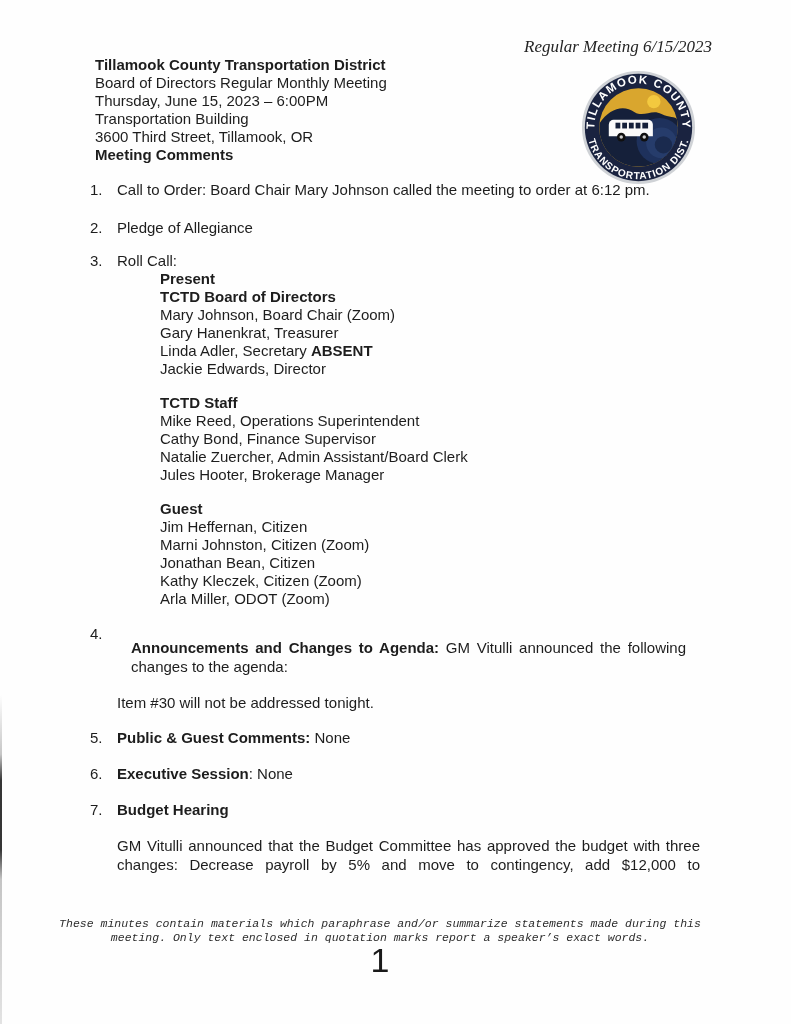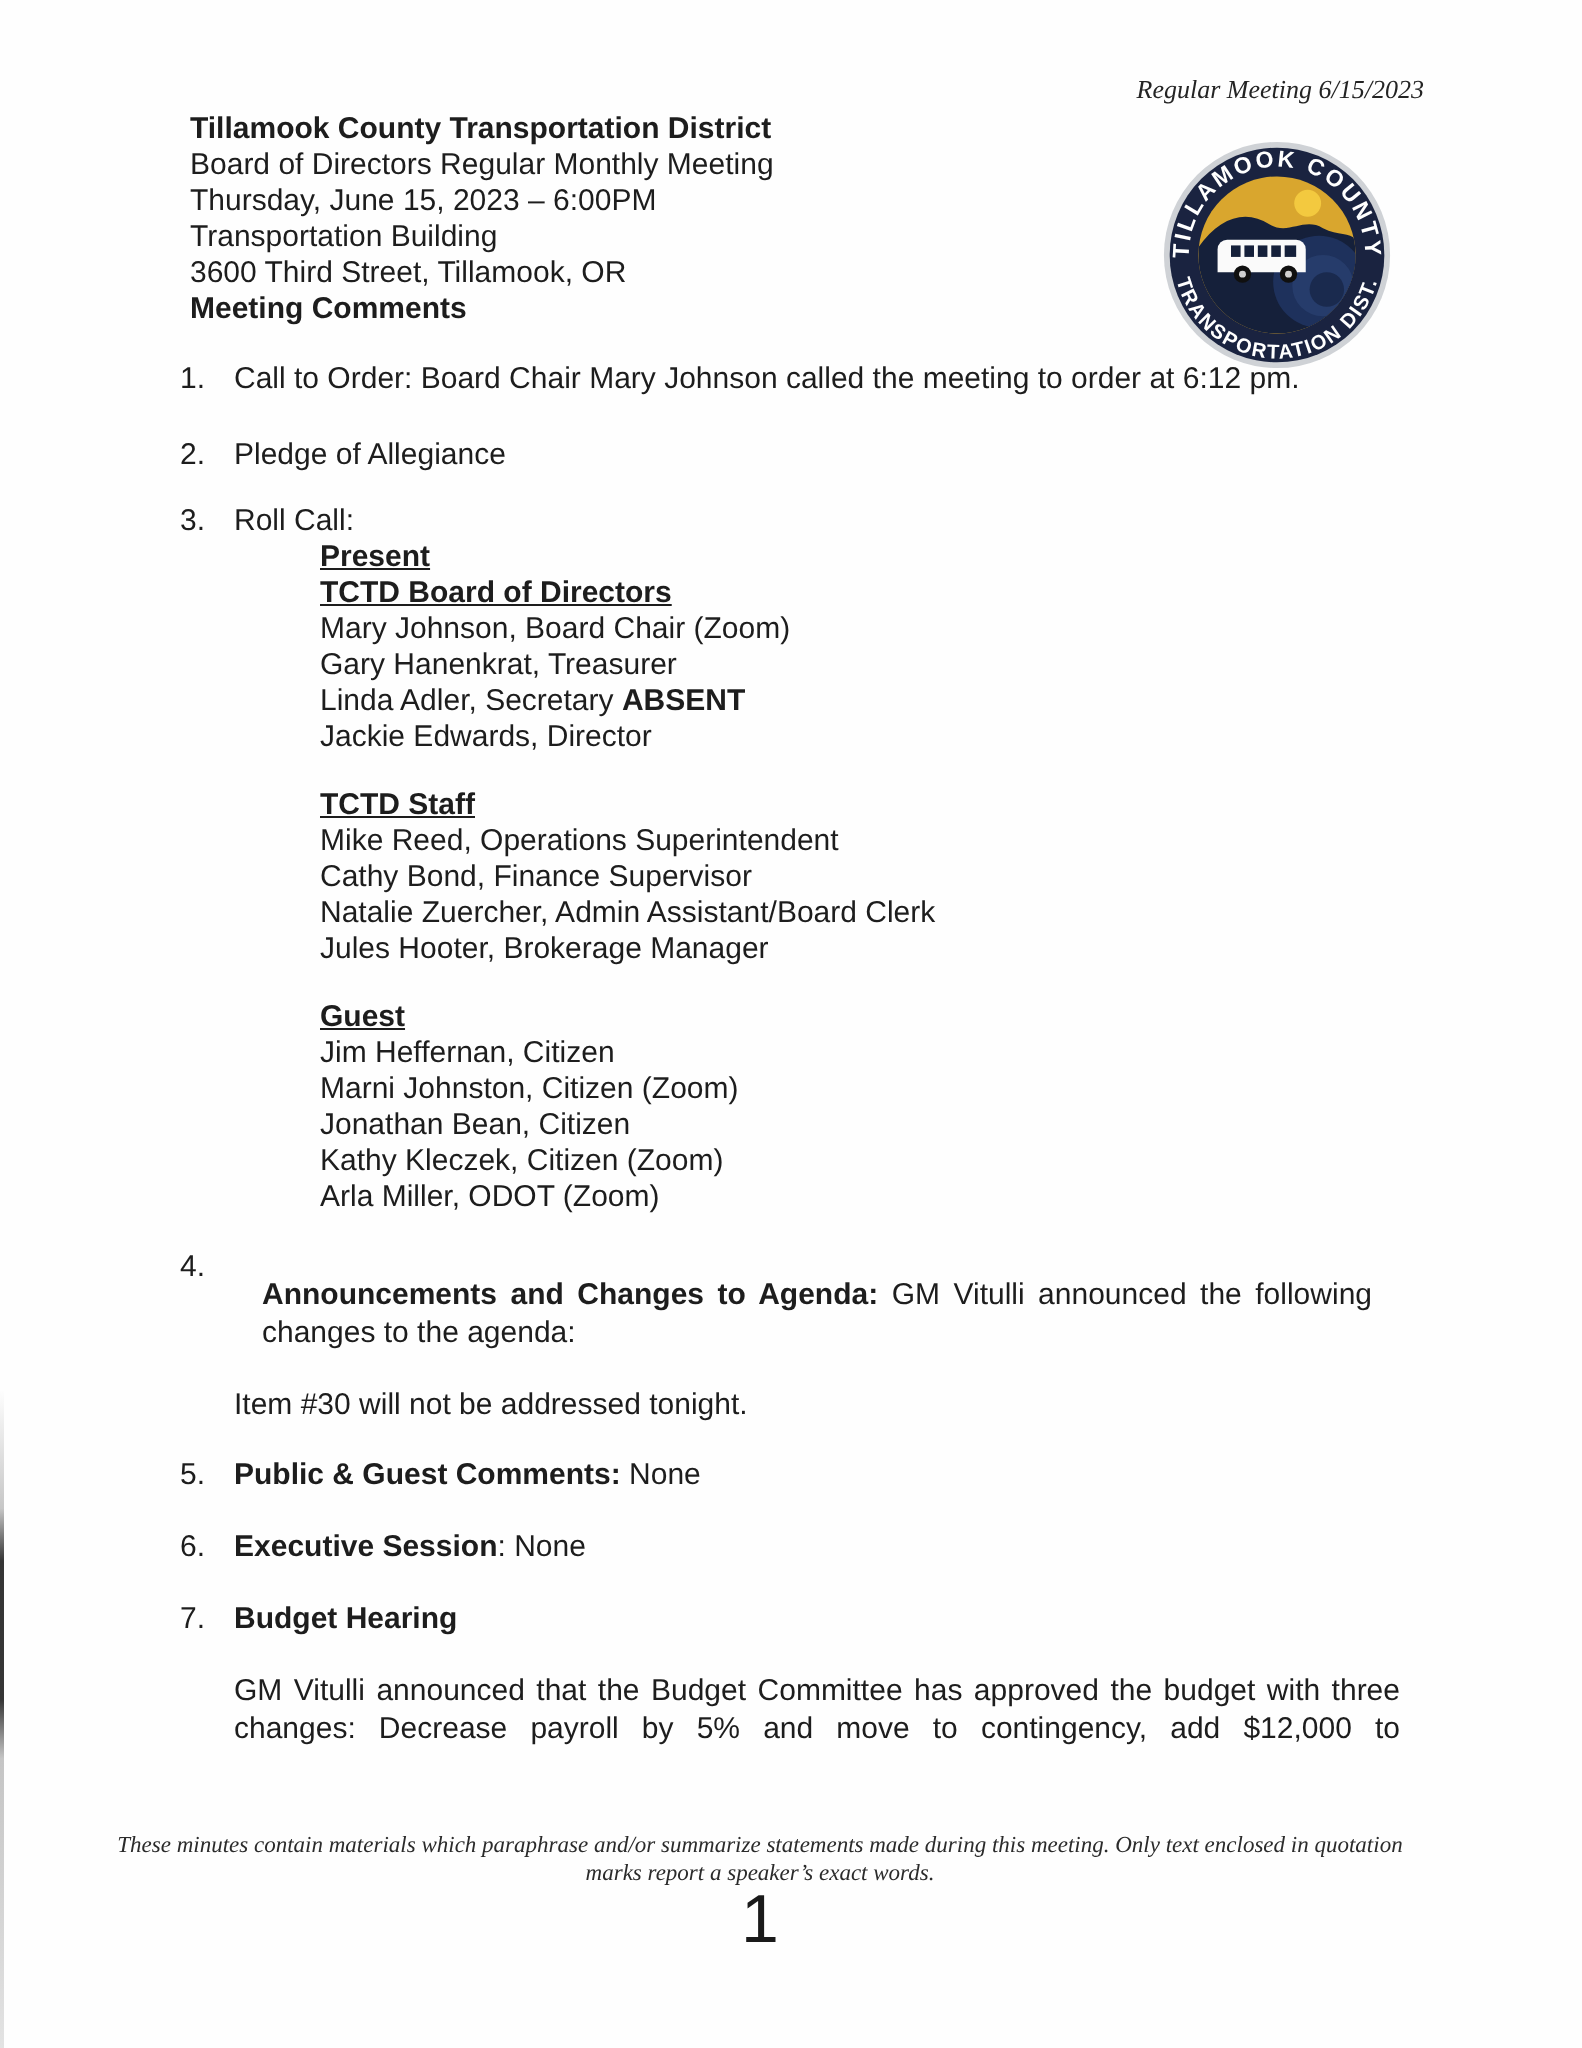--- a/index.html
+++ b/index.html
@@ -2,43 +2,43 @@
 <html><head>
 <meta charset="utf-8">
 <style>
   html,body{margin:0;padding:0;background:#ffffff;}
   .page{
     position:relative;width:791px;height:1024px;background:#fefefe;overflow:hidden;
     font-family:"Liberation Sans",sans-serif;color:#1d1d1d;font-size:15px;
   }
   .meeting-ref{
     position:absolute;top:37px;left:440px;width:272px;text-align:right;
-    font-family:"Liberation Serif",serif;font-style:italic;font-size:13px;color:#242424;
+    font-family:"Liberation Serif",serif;font-style:italic;font-size:17px;color:#242424;
   }
   .header{position:absolute;top:56px;left:95px;line-height:18px;}
   .bold{font-weight:bold;}
   .logo{position:absolute;top:70px;left:581px;width:115px;height:115px;}
   .main{position:absolute;top:180px;left:90px;width:614px;line-height:19px;}
   .item{display:flex;}
   .num{flex:0 0 27px;}
   .bd{width:583px;}
   .mb-a{margin-bottom:19px;}
   .mb-b{margin-bottom:14px;}
   .mb-c{margin-bottom:16px;}
   .mb-d{margin-bottom:17px;}
   .rc{margin-left:43px;line-height:18px;}
   .rc-group{margin-top:16px;}
-  .rc-head{font-weight:bold;text-decoration:underline;}
+  .rc-head{font-weight:bold;}
   .just{text-align:justify;margin:14px;}
   .just-last{text-align:justify;text-align-last:justify;margin:0;}
   .note{margin-top:17px;}
   .para{margin-top:17px;}
   .footer{
     position:absolute;top:917px;left:55px;width:650px;text-align:center;
-    font-family:Liberation Serif, serif;font-style:italic;font-size:11.5px;
+    font-family:Liberation Mono, monospace;font-style:italic;font-size:11.5px;
     line-height:13.5px;color:#2b2b2b;
   }
   .pageno{
     position:absolute;top:941px;left:55px;width:650px;text-align:center;
     font-size:34px;line-height:38px;color:#1a1a1a;
   }
   .edge-line{
     position:absolute;left:0;top:695px;width:2px;height:329px;
     background:linear-gradient(to bottom,
       rgba(0,0,0,0) 0%,

